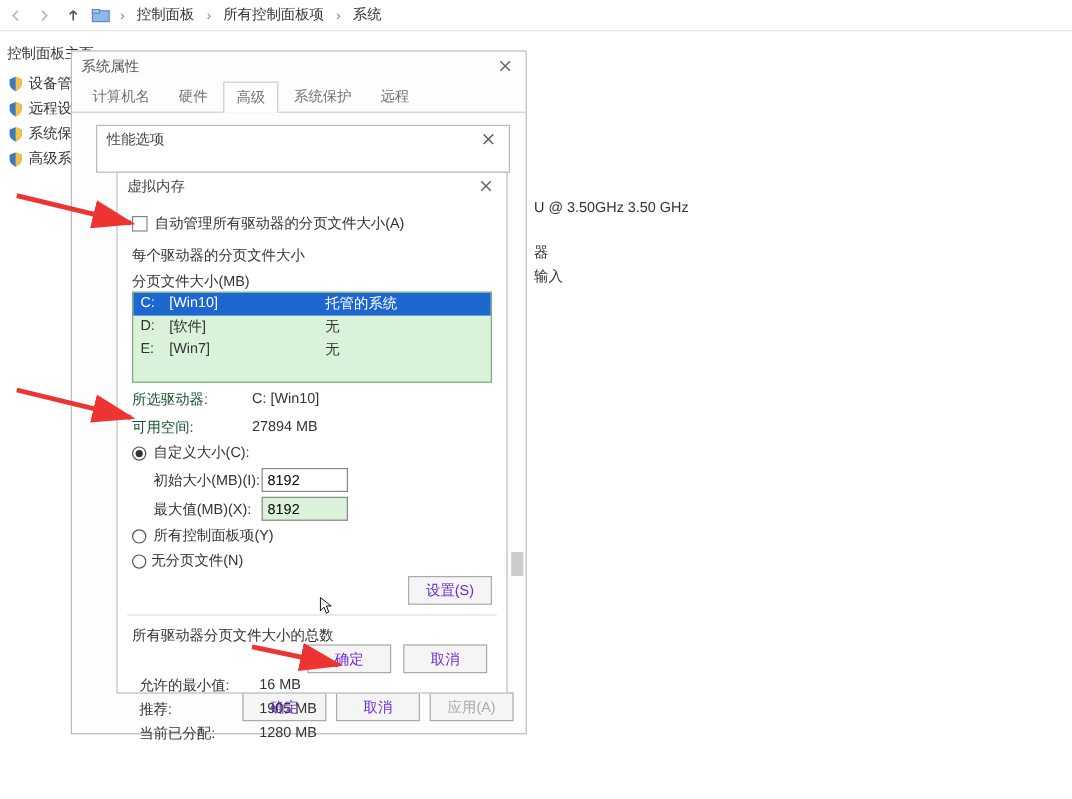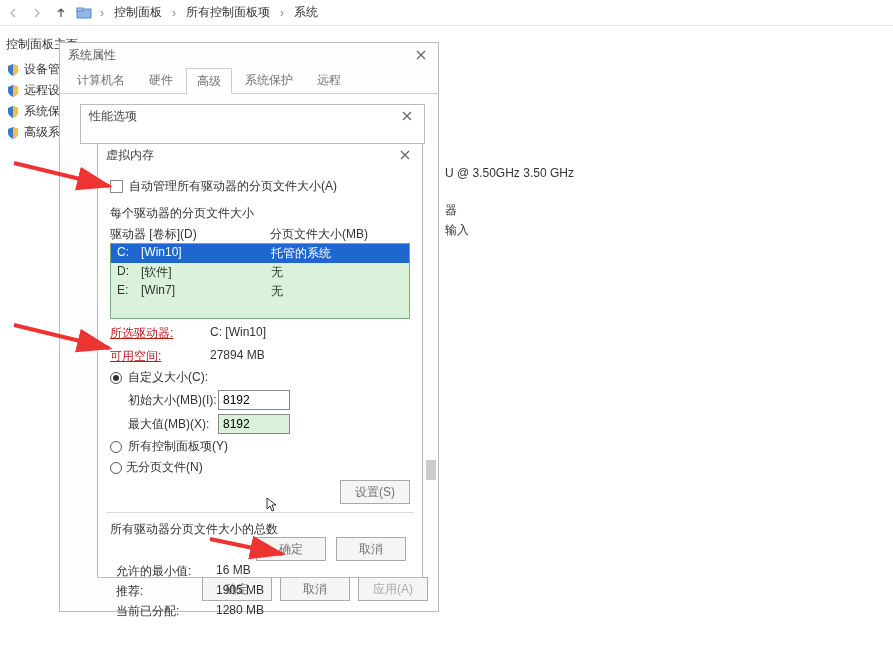--- a/index.html
+++ b/index.html
@@ -25,21 +25,21 @@
 
   
   .dlg-sysprops { position: absolute; top: 42px; left: 59px; width: 380px; height: 570px; background: #fdfdfd; border: 1px solid #bbb; }
   .dlg-title { height: 24px; display: flex; align-items: center; justify-content: space-between; padding: 0 8px; font-size: 12px; color: #555; }
   .close-x { width: 18px; height: 18px; display: flex; align-items: center; justify-content: center; color: #666; }
   .close-x svg { width: 10px; height: 10px; }
   .tabs { display: flex; border-bottom: 1px solid #ccc; padding-left: 6px; gap: 2px; }
   .tab { padding: 4px 10px; border: 1px solid transparent; border-bottom: none; color: #737373; }
   .tab.active { background: #fff; border-color: #ccc; position: relative; top: 1px; }
   .dlg-buttons { position: absolute; bottom: 10px; right: 10px; display: flex; gap: 8px; }
-  .btn { min-width: 70px; height: 24px; border: 1px solid #aaa; background: #f5f5f5; display: flex; align-items: center; justify-content: center; font-size: 12px; color: #737373; }
+  .btn { min-width: 70px; height: 24px; border: 1px solid #aaa; background: #f5f5f5; display: flex; align-items: center; justify-content: center; font-size: 12px; color: #6d28d9; }
   .btn.disabled { color: #aaa; }
 
   
   .dlg-perf { position: absolute; top: 104px; left: 80px; width: 345px; height: 40px; background: #fff; border: 1px solid #bbb; text-align: right; }
 
   
   .dlg-vm { position: absolute; top: 143px; left: 97px; width: 326px; height: 435px; background: #fff; border: 1px solid #bbb; padding: 0; }
   .vm-title { height: 22px; display: flex; align-items: center; justify-content: space-between; padding: 0 8px; font-size: 12px; color: #444; }
   .vm-body { padding: 6px 12px; }
   .checkbox-row { display: flex; align-items: center; gap: 6px; margin: 6px 0 10px 0; }
@@ -47,21 +47,21 @@
   .group-label { color: #333; margin-bottom: 2px; }
   .list-header { display: flex; margin-top: 4px; font-size: 12px; color: #333; }
   .list-header .col1 { width: 160px; }
   .drive-list { border: 1px solid #7a7; background: #d9f2d9; height: 76px; overflow: hidden; }
   .drive-row { display: flex; padding: 1px 6px; font-size: 12px; }
   .drive-row .c1 { width: 24px; }
   .drive-row .c2 { width: 130px; }
   .drive-row .c3 { flex: 1; }
   .drive-row.selected { background: #1e66d0; color: #fff; }
   .info-row { display: flex; margin-top: 6px; font-size: 12px; }
-  .info-row .k { width: 100px; color: #b91c1c; text-decoration: underline; }
+  .info-row .k { width: 100px; color: #14532d; }
   .radio-row { display: flex; align-items: center; gap: 6px; margin: 4px 0; }
   .radio { width: 12px; height: 12px; border: 1px solid #555; border-radius: 50%; background: #fff; position: relative; }
   .radio.checked::after { content: ""; position: absolute; top: 2px; left: 2px; width: 6px; height: 6px; background: #333; border-radius: 50%; }
   .field-row { display: flex; align-items: center; margin: 4px 0 4px 18px; }
   .field-row .lbl { width: 90px; font-size: 12px; }
   .field-input { width: 72px; height: 20px; border: 1px solid #888; padding: 0 4px; font-size: 12px; background:#fff; }
   .field-input.sel { background: #d9f2d9; }
   .set-btn-row { display: flex; justify-content: flex-end; margin-top: 4px; }
   .totals { margin-top: 25px; }
   .totals .t-row { display: flex; margin: 3px 0 3px 6px; font-size: 12px; }
@@ -196,21 +196,20 @@
       </span>
   </div>
   <div class="vm-body">
     <div class="checkbox-row">
       <span class="checkbox"></span>
       <span>自动管理所有驱动器的分页文件大小(A)</span>
     </div>
 
     <div class="group-label">每个驱动器的分页文件大小</div>
     <div class="list-header">
-      <span class="col1">驱动器 [卷标](D)</span>
       <span>分页文件大小(MB)</span>
     </div>
     <div class="drive-list">
       <div class="drive-row selected">
         <span class="c1">C:</span>
         <span class="c2">[Win10]</span>
         <span class="c3">托管的系统</span>
       </div>
       <div class="drive-row">
         <span class="c1">D:</span>

